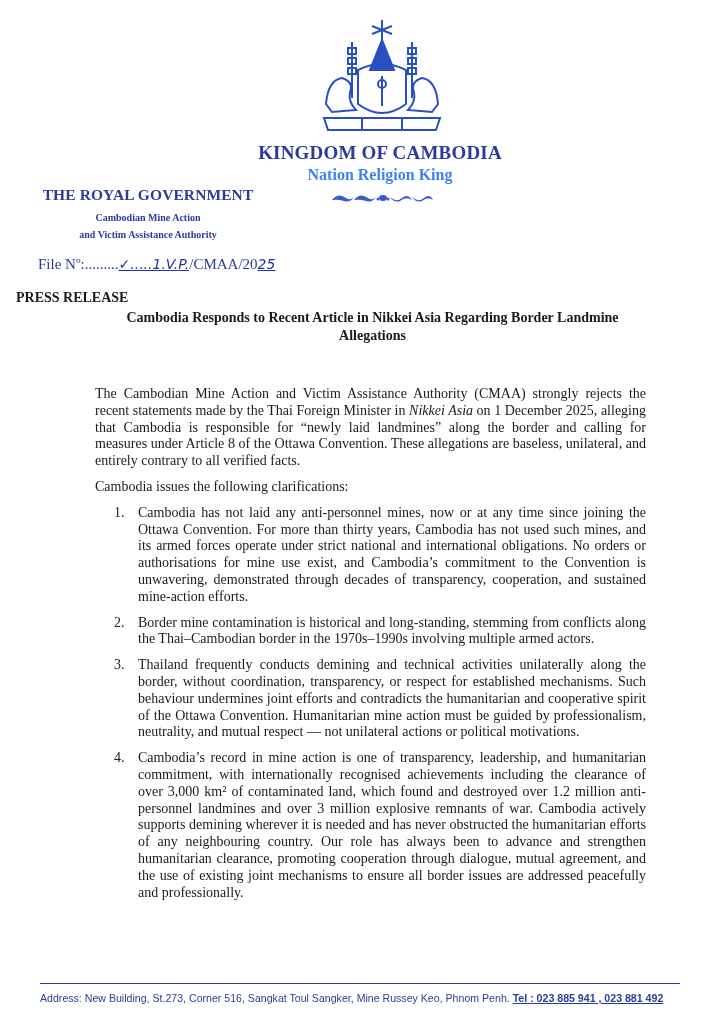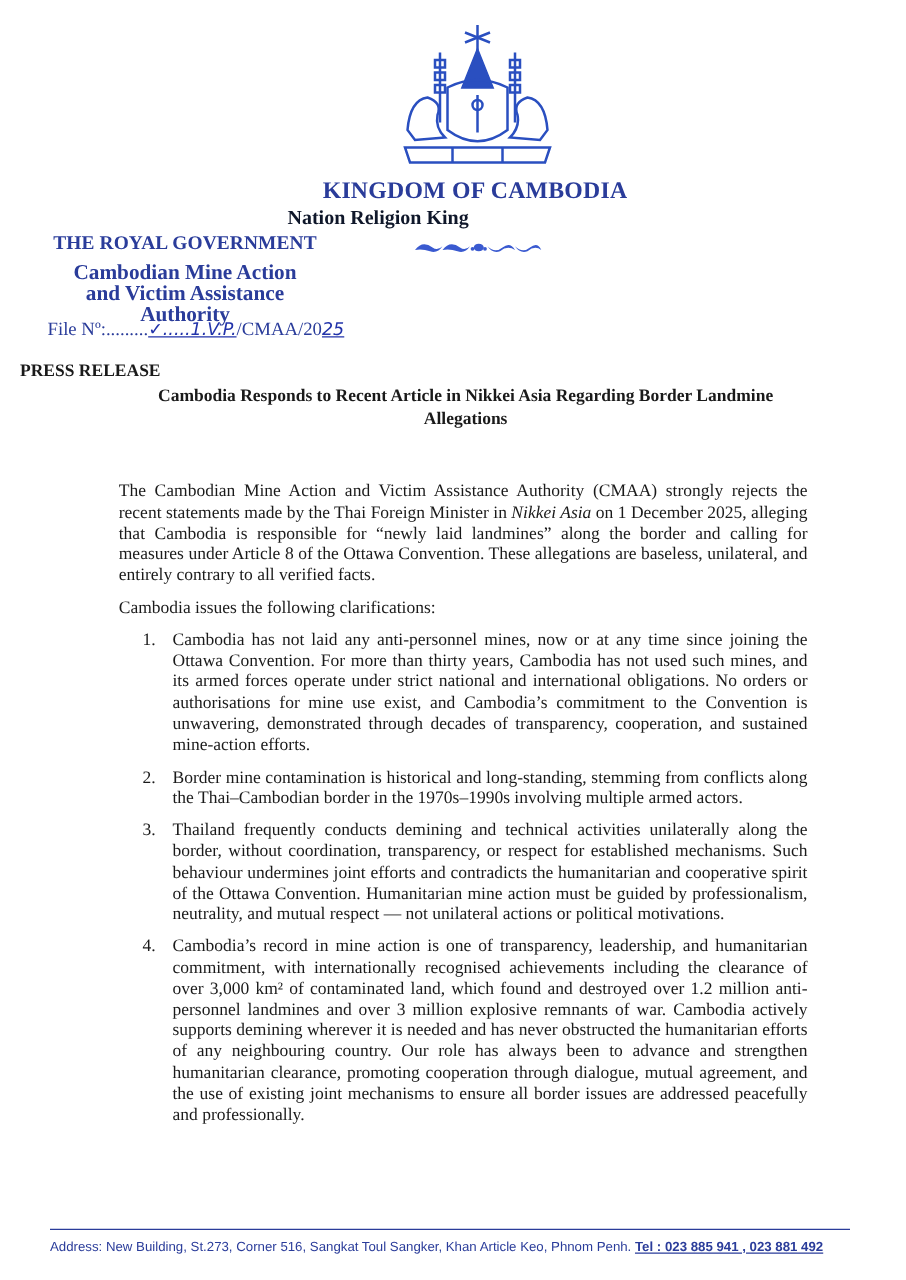--- a/index.html
+++ b/index.html
@@ -6,27 +6,27 @@
   body {
     width: 725px; height: 1024px; background: #ffffff; position: relative; overflow: hidden;
     font-family: "Liberation Serif", serif; color: #1a1a1a;
   }
   .emblem { position: absolute; left: 318px; top: 18px; width: 128px; height: 118px; }
   .kingdom-title {
     position: absolute; left: 230px; top: 142px; width: 300px; text-align: center;
     font-weight: bold; font-size: 19px; letter-spacing: 0.2px; color: #2a3c9a;
   }
   .motto {
-    position: absolute; left: 230px; top: 166px; width: 300px; text-align: left;
-    font-weight: bold; font-size: 16px; color: #0f172a;
+    position: absolute; left: 230px; top: 166px; width: 300px; text-align: center;
+    font-weight: bold; font-size: 16px; color: #3b82f6;
   }
   .ornament { position: absolute; left: 330px; top: 192px; width: 105px; height: 12px; }
   .gov-block { position: absolute; left: 38px; top: 186px; width: 220px; text-align: center; color: #2a3c9a; font-weight: bold; }
   .gov-title { font-size: 15.5px; letter-spacing: 0.1px; }
-  .gov-sub { font-size: 17px; line-height: 17px; margin-top: 5px; }
+  .gov-sub { font-size: 10px; line-height: 17px; margin-top: 5px; }
   .file-no { position: absolute; left: 38px; top: 256px; font-size: 15px; color: #2a3c9a; white-space: nowrap; }
   .file-no .hand { font-family: "DejaVu Sans", sans-serif; font-style: italic; font-size: 14px; color: #2233aa; text-decoration: underline; }
   .press-title { position: absolute; left: 16px; top: 290px; width: 725px; text-align: left; font-weight: bold; font-size: 14px; }
   .press-sub { position: absolute; left: 100px; top: 309px; width: 545px; text-align: center; font-weight: bold; font-size: 14px; line-height: 18px; }
   .body-text {
     position: absolute; left: 95px; top: 386px; width: 551px; font-size: 14px; line-height: 16.8px; text-align: justify;
   }
   .body-text p { margin: 0 0 9px 0; }
   ol.clar { margin: 0; padding: 0; list-style: none; }
   ol.clar li { position: relative; padding-left: 43px; margin-bottom: 9px; text-align: justify; }
@@ -102,14 +102,14 @@
   <ol class="clar">
     <li><span class="num">1.</span><span>Cambodia has not laid any anti-personnel mines, now or at any time since joining the Ottawa Convention. For more than thirty years, Cambodia has not used such mines, and its armed forces operate under strict national and international obligations. No orders or authorisations for mine use exist, and Cambodia’s commitment to the Convention is unwavering, demonstrated through decades of transparency, cooperation, and sustained mine-action efforts.</span></li>
     <li><span class="num">2.</span><span>Border mine contamination is historical and long-standing, stemming from conflicts along the Thai–Cambodian border in the 1970s–1990s involving multiple armed actors.</span></li>
     <li><span class="num">3.</span><span>Thailand frequently conducts demining and technical activities unilaterally along the border, without coordination, transparency, or respect for established mechanisms. Such behaviour undermines joint efforts and contradicts the humanitarian and cooperative spirit of the Ottawa Convention. Humanitarian mine action must be guided by professionalism, neutrality, and mutual respect — not unilateral actions or political motivations.</span></li>
     <li><span class="num">4.</span><span>Cambodia’s record in mine action is one of transparency, leadership, and humanitarian commitment, with internationally recognised achievements including the clearance of over 3,000 km² of contaminated land, which found and destroyed over 1.2 million anti-personnel landmines and over 3 million explosive remnants of war. Cambodia actively supports demining wherever it is needed and has never obstructed the humanitarian efforts of any neighbouring country. Our role has always been to advance and strengthen humanitarian clearance, promoting cooperation through dialogue, mutual agreement, and the use of existing joint mechanisms to ensure all border issues are addressed peacefully and professionally.</span></li>
   </ol>
 </div>
 
 <div class="footer-line"></div>
 <div class="footer">
-  <span>Address: New Building, St.273, Corner 516, Sangkat Toul Sangker, Khan Article Keo, Phnom Penh. </span><b>Tel : 023 885 941 , 023 881 492</b>
+  <span>Address: New Building, St.273, Corner 516, Sangkat Toul Sangker, Mine Russey Keo, Phnom Penh. </span><b>Tel : 023 885 941 , 023 881 492</b>
 </div>
 
 </body></html>

